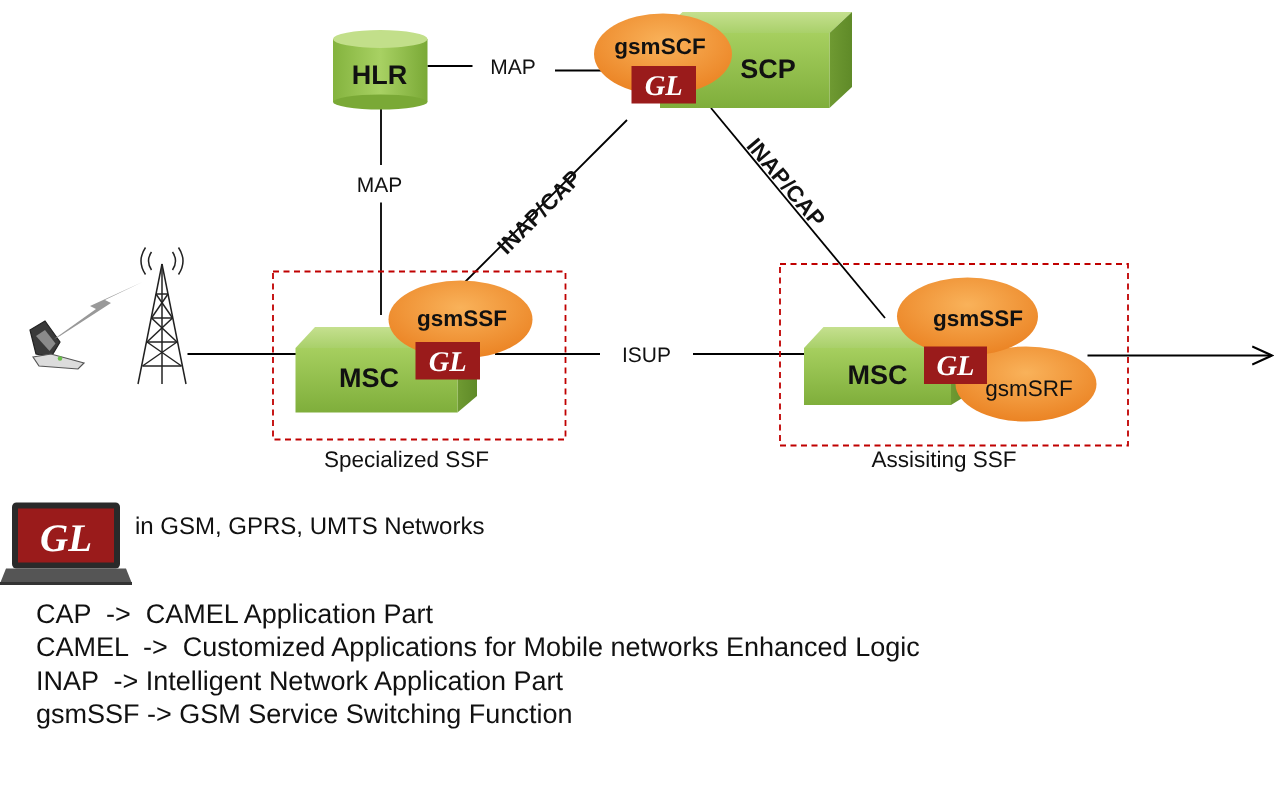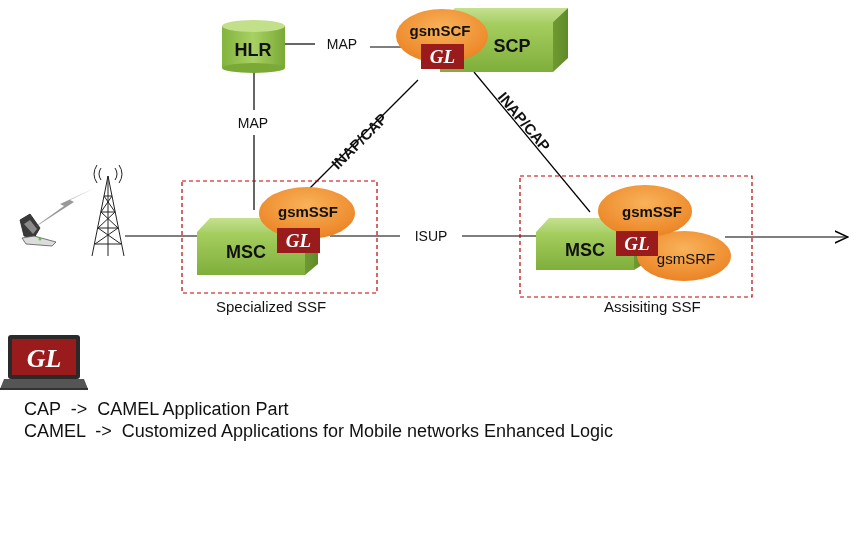--- a/index.html
+++ b/index.html
@@ -148,29 +148,32 @@
   </g>
   <g>
     <ellipse cx="645" cy="211" rx="47" ry="26" fill="url(#orangeOval)"></ellipse>
     <text class="lbl oval-text" x="652" y="217" text-anchor="middle">gsmSSF</text>
     <rect x="616" y="231" width="42" height="25" fill="#9a1b1b"></rect>
     <text class="gl-text" x="637" y="250" text-anchor="middle">GL</text>
   </g>
 </svg>
 
 <div class="caption" style="left:216px; top:298px;">Specialized SSF</div>
-<div class="caption" style="left:604px; top:298px;">Assisiting SSF</div>
+<div class="caption" style="left:581px; top:298px;">Assisiting SSF</div>
 
 <svg class="laptop" width="88" height="58" viewBox="0 0 88 58">
   <rect x="8" y="2" width="72" height="44" rx="3" fill="#2a2a2a"></rect>
   <rect x="12" y="6" width="64" height="36" fill="#9a1b1b"></rect>
   <text x="44" y="34" text-anchor="middle" font-family="Liberation Serif, DejaVu Serif, serif" font-style="italic" font-weight="bold" font-size="26" fill="#fff">GL</text>
   <polygon points="4,46 84,46 88,56 0,56" fill="#555"></polygon>
   <rect x="0" y="55" width="88" height="2" fill="#333"></rect>
 </svg>
 
 <div class="product">
+  <div>in GSM, GPRS, UMTS Networks</div>
 </div>
 
 <div class="legend">
   <div>CAP  -&gt;  CAMEL Application Part</div>
   <div>CAMEL  -&gt;  Customized Applications for Mobile networks Enhanced Logic</div>
+  <div>INAP  -&gt; Intelligent Network Application Part</div>
+  <div>gsmSSF -&gt; GSM Service Switching Function</div>
 </div>
 
 </body></html>

